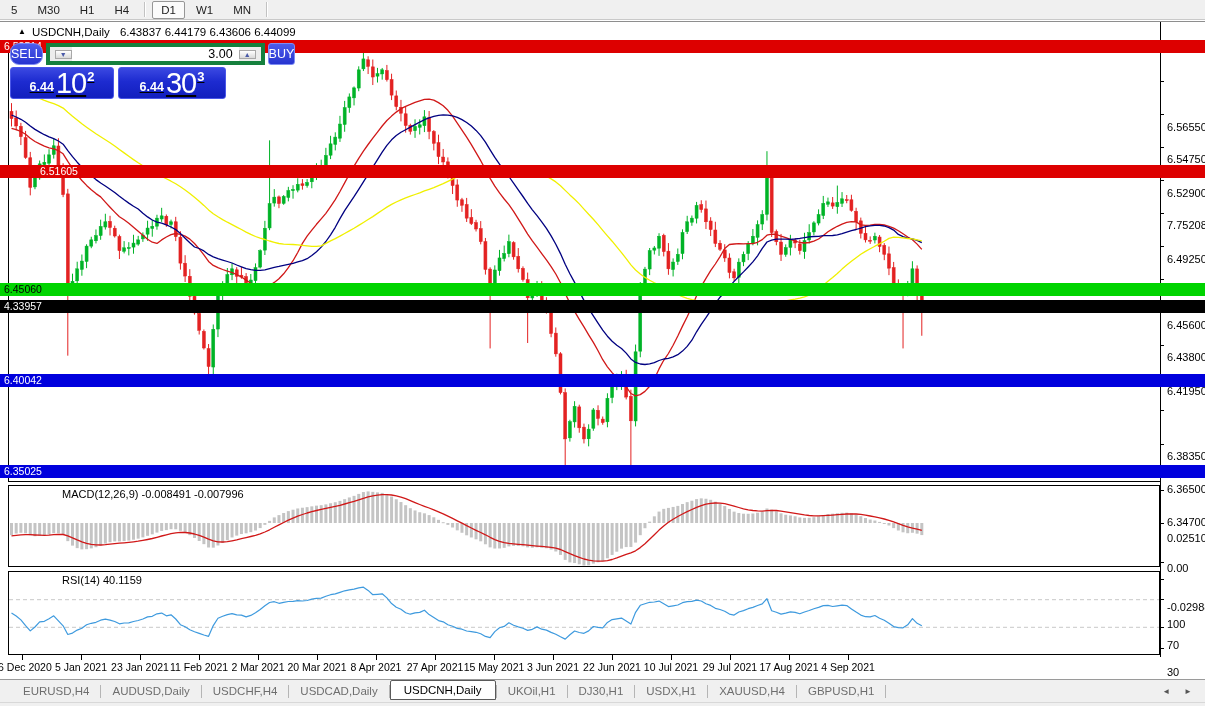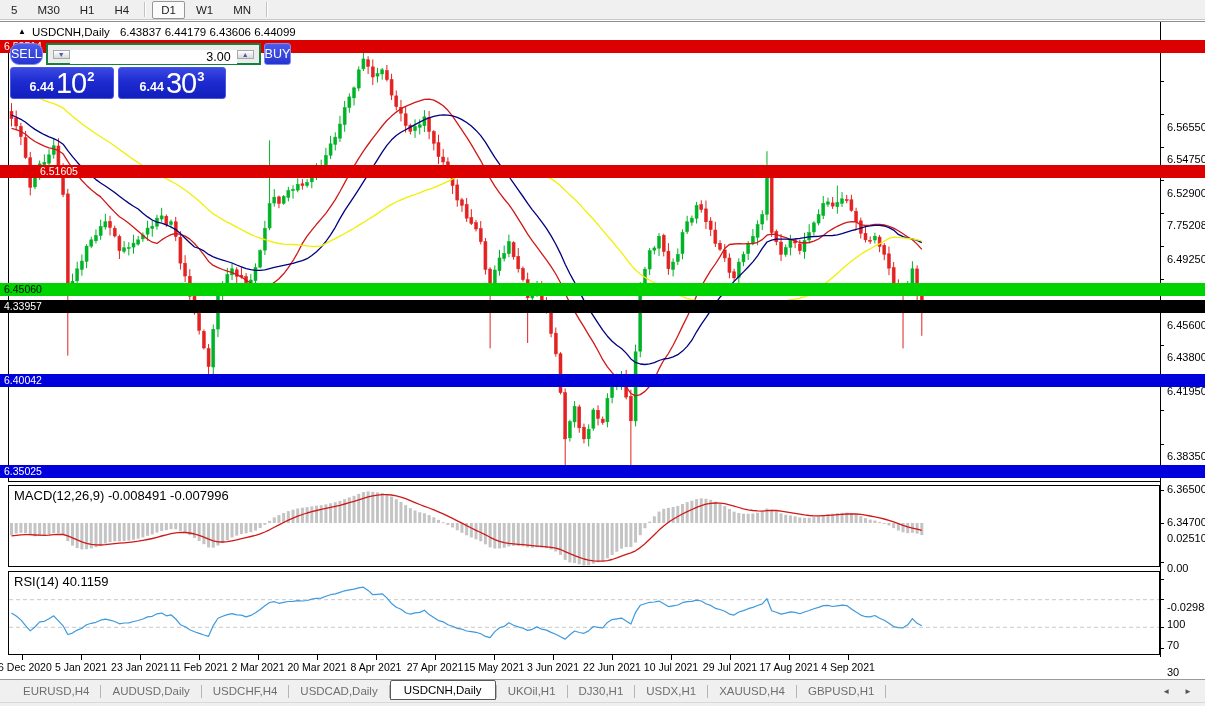--- a/index.html
+++ b/index.html
@@ -19,36 +19,36 @@
   #collapse-arrow{font-size:8px;margin:0 6px 0 18px;}
   #symbol-title{margin-right:10px;}
   
   #chart-svg{position:absolute;left:0;top:0;}
   
   #overlays{position:absolute;left:0;top:0;width:100%;height:100%;pointer-events:none;}
   .axis-lbl{position:absolute;font-size:11px;color:#000;white-space:nowrap;line-height:12px;margin-top:45px;}
   .badge{position:absolute;left:1164px;right:0;height:13px;line-height:13px;font-size:10.5px;
          padding-left:4px;white-space:nowrap;}
   .date-lbl{position:absolute;transform:translateX(-50%);font-size:10.5px;color:#000;white-space:nowrap;}
-  .panel-lbl{position:absolute;font-size:13px;color:#000;white-space:nowrap;}
+  .panel-lbl{position:absolute;font-size:11px;color:#000;white-space:nowrap;margin-left:48px;}
   
   #trade-panel{position:absolute;left:10px;top:43px;width:216px;z-index:6;}
   .tp-row1{display:flex;align-items:stretch;height:22px;}
   .tp-btn{background:linear-gradient(#4d5ceb,#2634d0);border:1px solid #7d8cf2;border-radius:3px;
           color:#fff;font-size:12.5px;display:flex;align-items:center;justify-content:center;box-sizing:border-box;}
   #sell-btn{width:48px;border-radius:9px;}
   #buy-btn{width:47px;}
-  .tp-spin{flex:1;margin:0 3px;background:#ececec;border:2px solid #15803d;display:flex;
-           align-items:flex-start;box-sizing:border-box;padding:5px;}
+  .tp-spin{flex:1;margin:0 3px;background:#ececec;border:4px solid #15803d;display:flex;
+           align-items:center;box-sizing:border-box;padding:5px;}
   .spin-btn{width:17px;background:linear-gradient(#ffffff,#d9d9d9);border:1px solid #a8a8a8;
             display:flex;align-items:center;justify-content:center;box-sizing:border-box;}
   .spin-btn .arr{font-size:7px;color:#4a5aa8;line-height:7px;}
   .vol{flex:1;border:none;outline:none;background:#fff;font-family:"Liberation Sans",sans-serif;
        font-size:12.5px;text-align:right;padding:0 6px 0 0;min-width:10px;}
-  .tp-row2{display:flex;margin-top:2px;height:32px;}
+  .tp-row2{display:flex;margin-top:2px;height:32px;text-decoration:underline;}
   .tile{background:linear-gradient(#3b49e2 0%,#1d2bd0 45%,#121fbe 100%);border:1px solid #4a57e8;
         border-radius:3px;color:#fff;display:flex;align-items:flex-end;justify-content:center;
         box-sizing:border-box;padding-bottom:1px;}
   .tile-sell{width:104px;margin-right:4px;}
   .tile-buy{width:108px;}
   .t-small{font-size:12.5px;font-weight:bold;margin:0 2px 3px 0;}
   .t-big{font-size:29px;line-height:27px;font-weight:normal;letter-spacing:-1px;}
   .t-sup{font-size:13px;font-weight:bold;position:relative;top:-13px;margin-left:1px;}
   
   #tab-strip-border{position:absolute;left:0;top:679px;width:100%;height:1px;background:#9a9a9a;}

